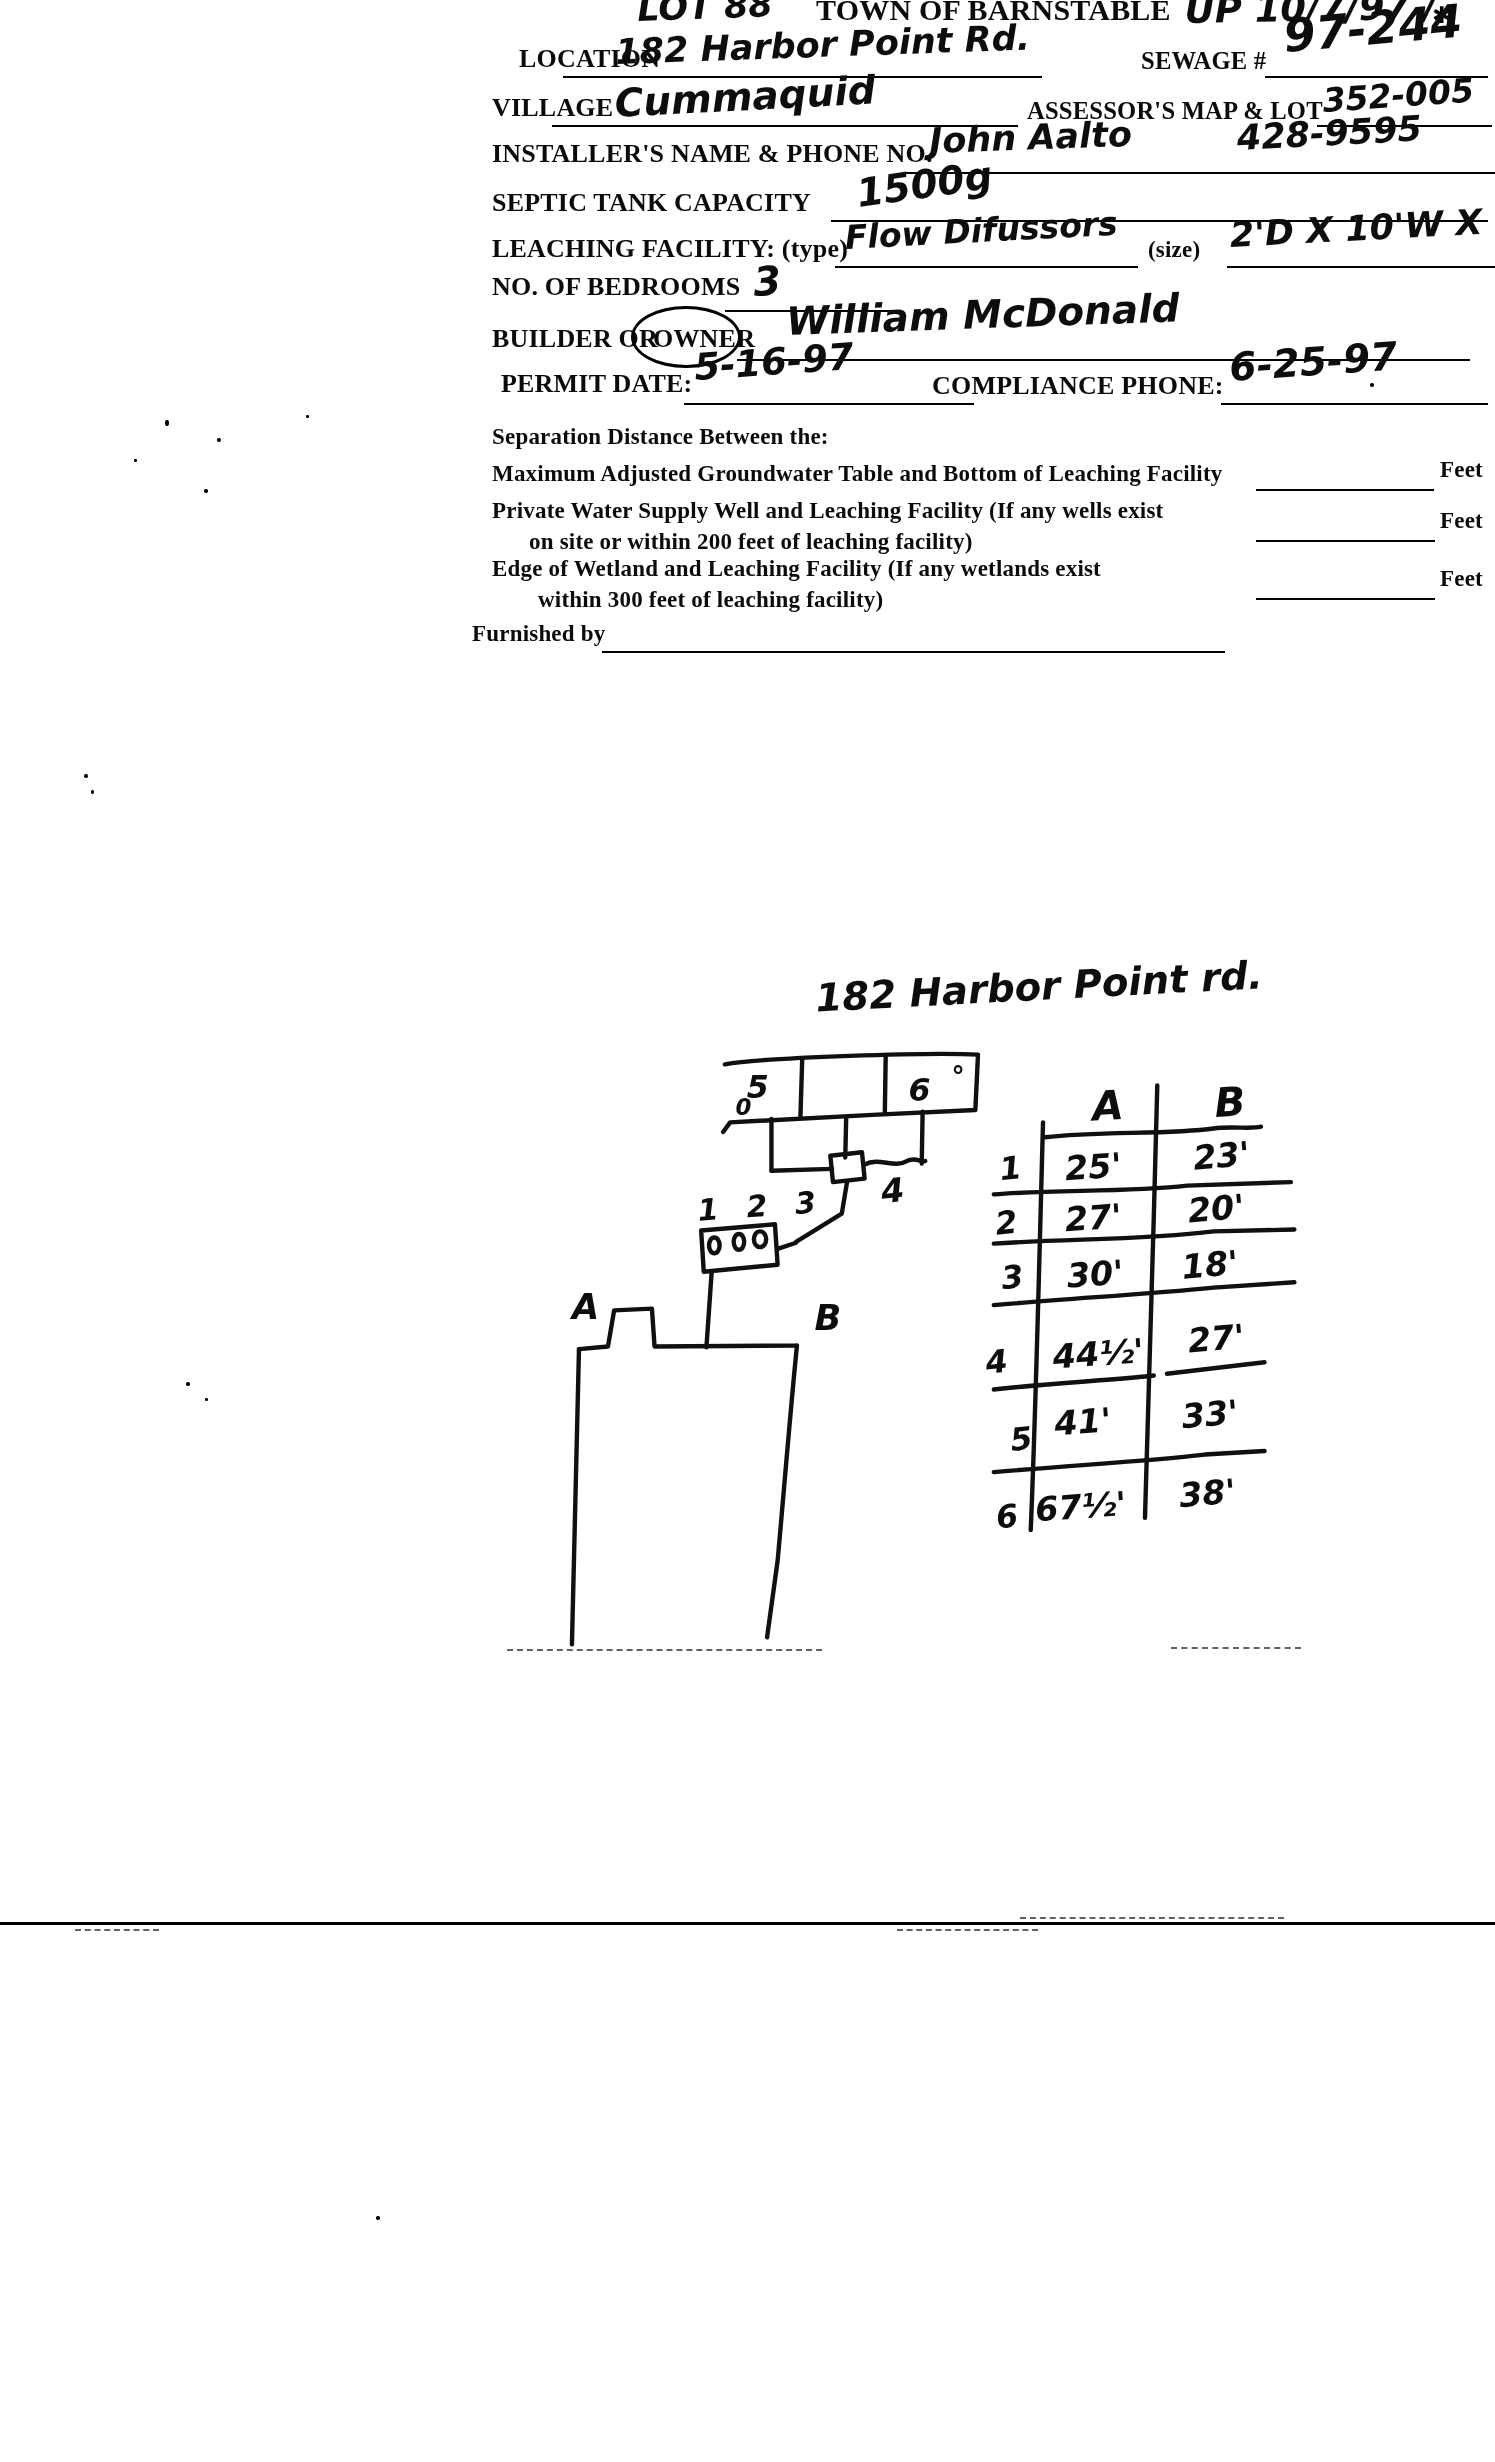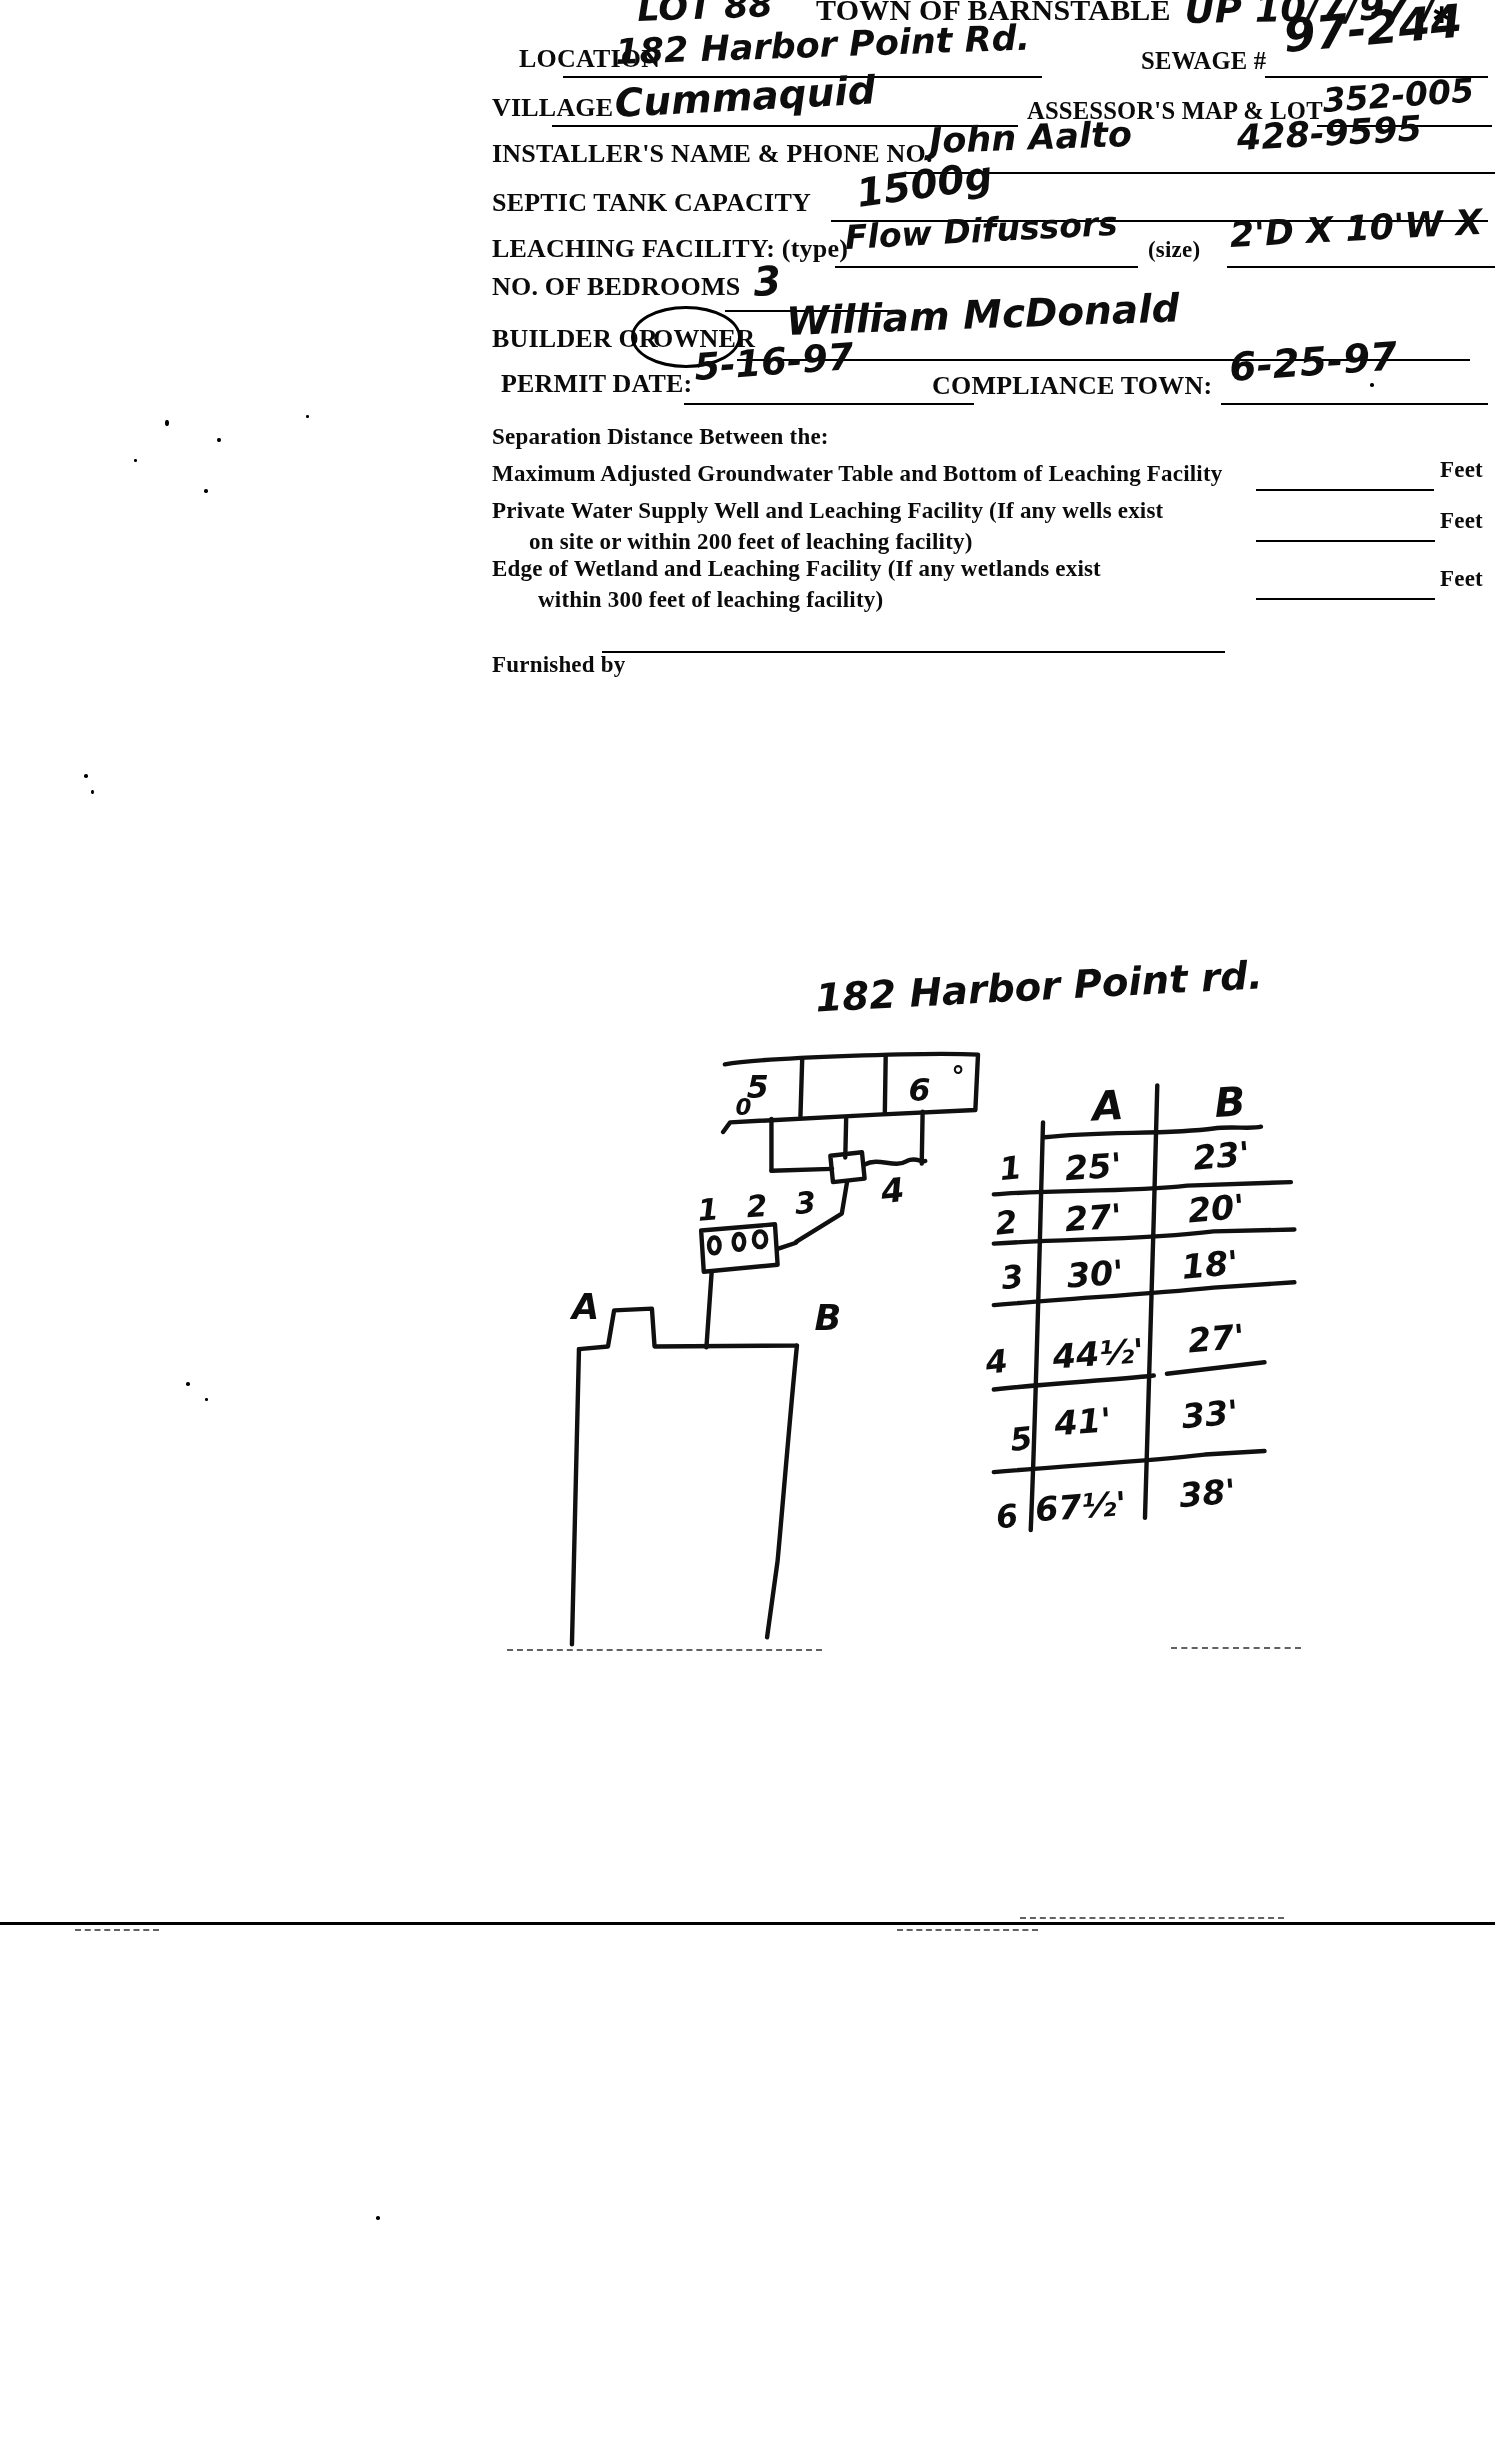--- a/index.html
+++ b/index.html
@@ -59,41 +59,41 @@
 
 <div class="lbl f30" style="left:492px;top:324px;">BUILDER OR</div>
 <div class="lbl f30" style="left:653px;top:324px;">OWNER</div>
 <div class="circle-owner" style="left:631px;top:306px;width:104px;height:56px;"></div>
 <div class="rule" style="left:737px;top:359px;width:733px;"></div>
 <div class="hw" style="left:787px;top:299px;font-size:39px;transform:rotate(-2deg);">William McDonald</div>
 
 <div class="lbl f30" style="left:492px;top:369px;margin-left:9px;">PERMIT DATE:</div>
 <div class="rule" style="left:684px;top:403px;width:290px;"></div>
 <div class="hw" style="left:696px;top:346px;font-size:37px;transform:rotate(-4deg);">5-16-97</div>
-<div class="lbl f30" style="left:932px;top:371px;">COMPLIANCE TOWN:</div>
+<div class="lbl f30" style="left:932px;top:371px;">COMPLIANCE PHONE:</div>
 <div class="rule" style="left:1221px;top:403px;width:267px;"></div>
 <div class="hw" style="left:1231px;top:345px;font-size:39px;transform:rotate(-4deg);">6-25-97</div>
 
 <div class="lbl f26" style="left:492px;top:424px;">Separation Distance Between the:</div>
 
 <div class="lbl f26" style="left:492px;top:461px;">Maximum Adjusted Groundwater Table and Bottom of Leaching Facility</div>
 <div class="rule" style="left:1256px;top:489px;width:178px;"></div>
 <div class="lbl f26" style="left:1440px;top:457px;">Feet</div>
 
 <div class="lbl f26" style="left:492px;top:498px;">Private Water Supply Well and Leaching Facility  (If any wells exist</div>
 <div class="lbl f26" style="left:529px;top:529px;">on site or within 200 feet of leaching facility)</div>
 <div class="rule" style="left:1256px;top:540px;width:179px;"></div>
 <div class="lbl f26" style="left:1440px;top:508px;">Feet</div>
 
 <div class="lbl f26" style="left:492px;top:556px;">Edge of Wetland and Leaching Facility (If any wetlands exist</div>
 <div class="lbl f26" style="left:538px;top:587px;">within 300 feet of leaching facility)</div>
 <div class="rule" style="left:1256px;top:598px;width:179px;"></div>
 <div class="lbl f26" style="left:1440px;top:566px;">Feet</div>
 
-<div class="lbl f26" style="left:492px;top:621px;margin-top:31px;">Furnished by</div>
+<div class="lbl f26" style="left:472px;top:621px;">Furnished by</div>
 <div class="rule" style="left:602px;top:651px;width:623px;"></div>
 
 <svg style="position:absolute;left:528px;top:950px;" width="791" height="756" viewBox="600 1080 900 860">
   <g fill="none" stroke="#101010" stroke-width="5" stroke-linecap="round" stroke-linejoin="round">
 
     <path d="M824 1210 C 870 1202, 1060 1196, 1112 1199 L 1109 1262 C 1020 1266, 900 1272, 830 1276 L 822 1287"></path>
     <path d="M912 1204 L 910 1269"></path>
     <path d="M1007 1200 L 1006 1266"></path>
 
     <path d="M877 1272 L 877 1331"></path>

